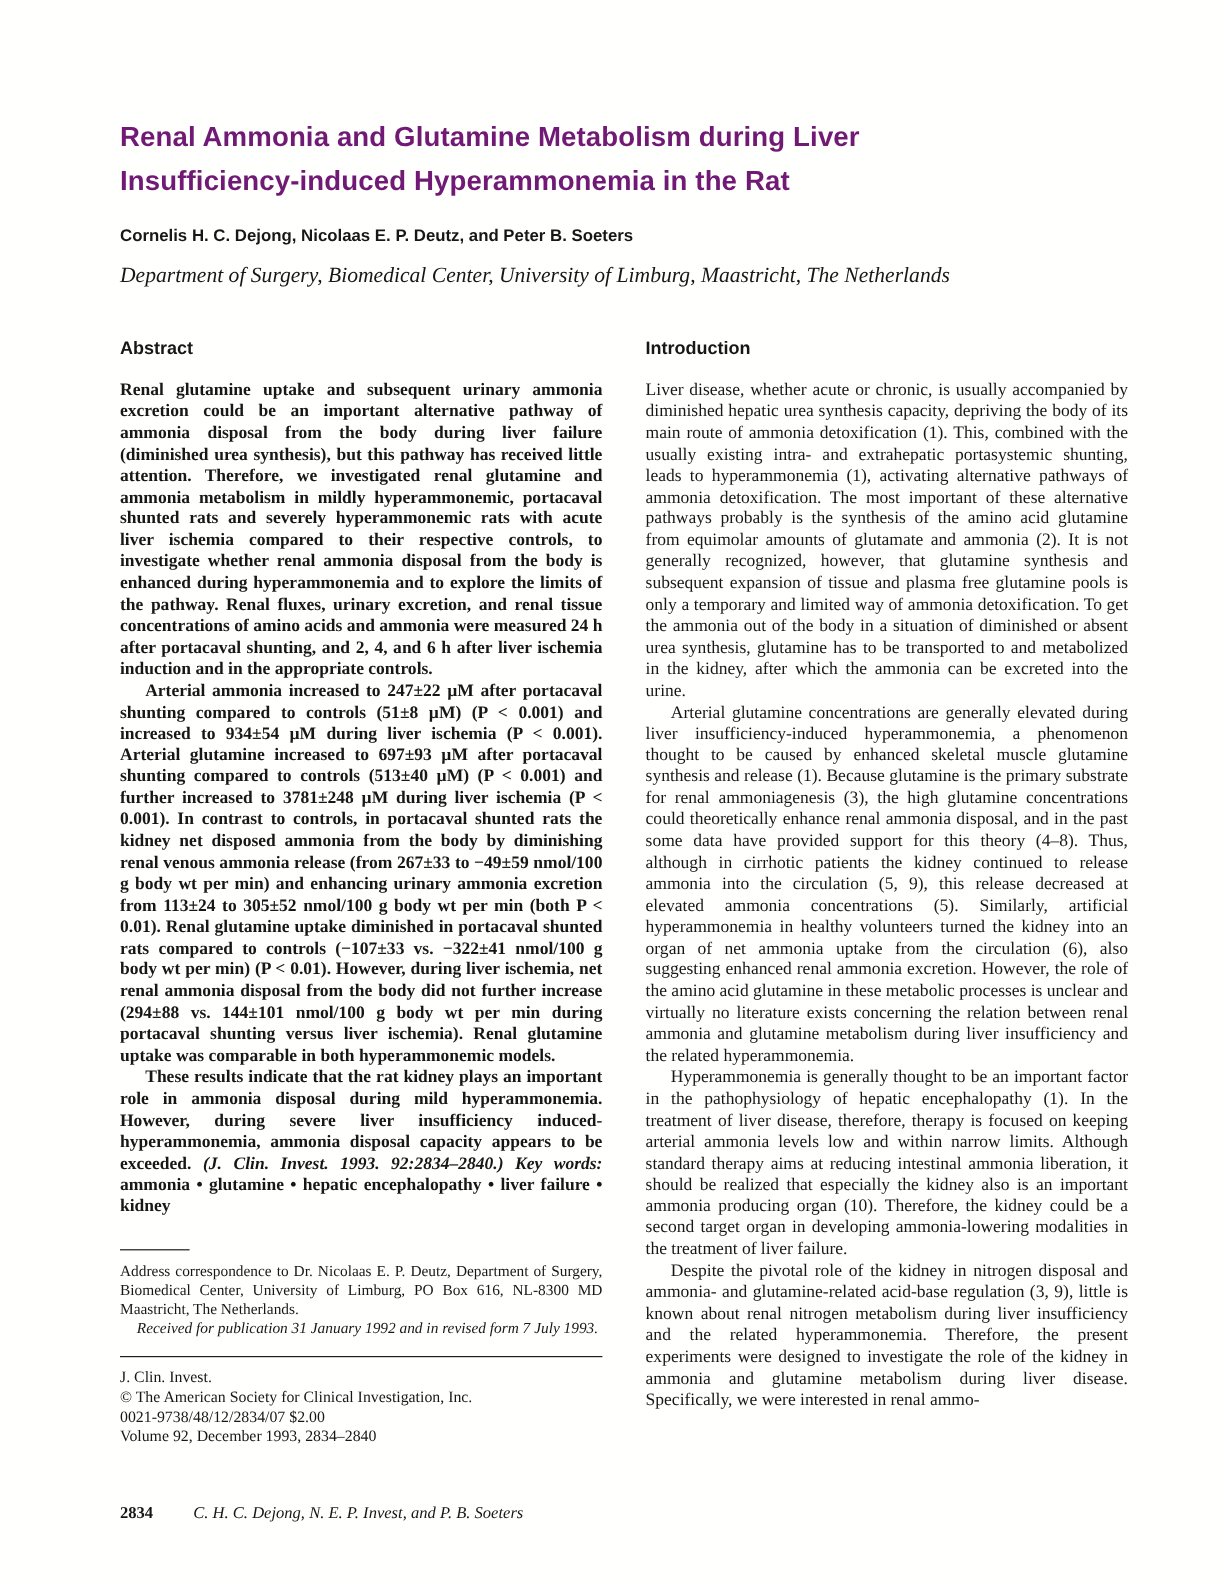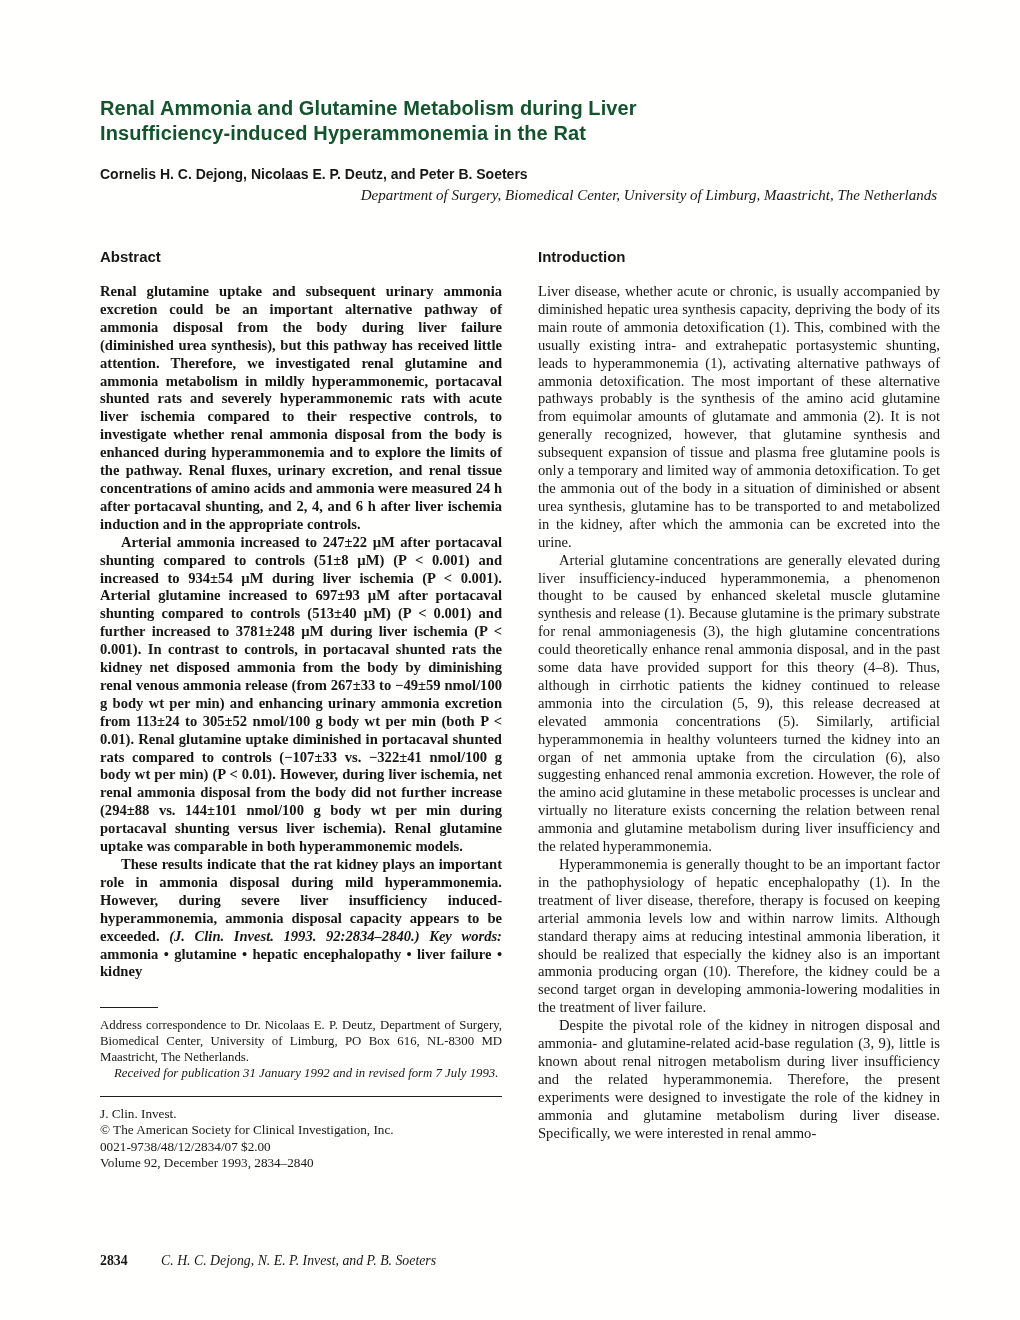--- a/index.html
+++ b/index.html
@@ -16,39 +16,38 @@
     color: #171717;
     padding: 96px 83px 0 100px;
     overflow: hidden;
   }
   
   .title {
     margin: 0;
     max-width: 620px;
     font-family: "Liberation Sans", sans-serif;
     font-weight: 700;
-    font-size: 20px;
-    line-height: 25px;
+    font-size: 23px;
+    line-height: 36px;
     letter-spacing: 0.1px;
-    color: #14532d;
+    color: #701a75;
   }
   .authors {
     margin-top: 20px;
     font-family: "Liberation Sans", sans-serif;
     font-weight: 700;
     font-size: 14px;
     line-height: 17px;
   }
   .affiliation {
-    margin-top: 4px;
+    margin-top: 16px;
     font-family: "Liberation Serif", serif;
     font-style: italic;
-    font-size: 15px;
+    font-size: 18px;
     line-height: 17px;
-    text-align: right;
   }
   
   .columns {
     display: flex;
     gap: 36px;
     margin-top: 44px;
   }
   .col {
     flex: 0 0 auto;
     width: 402px;

